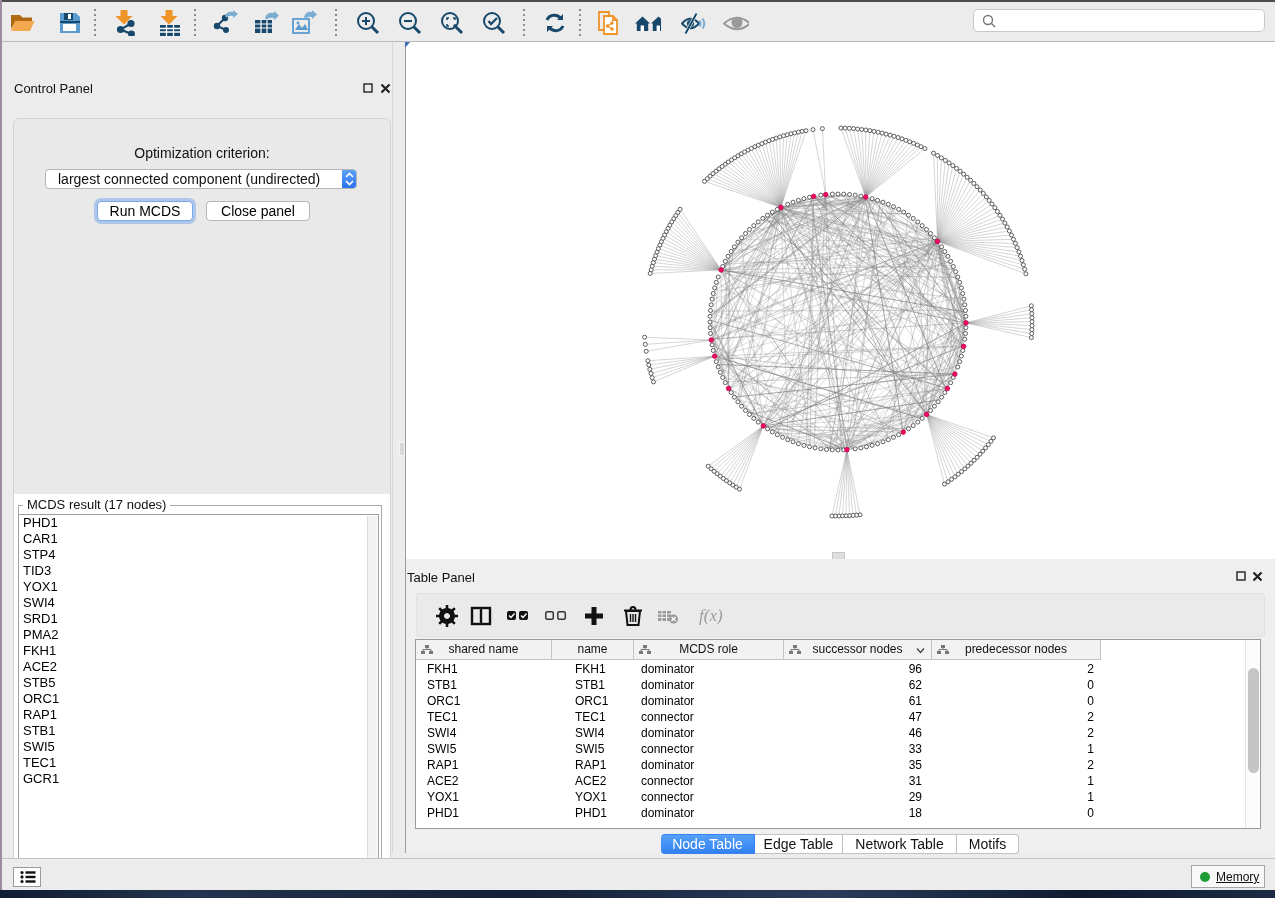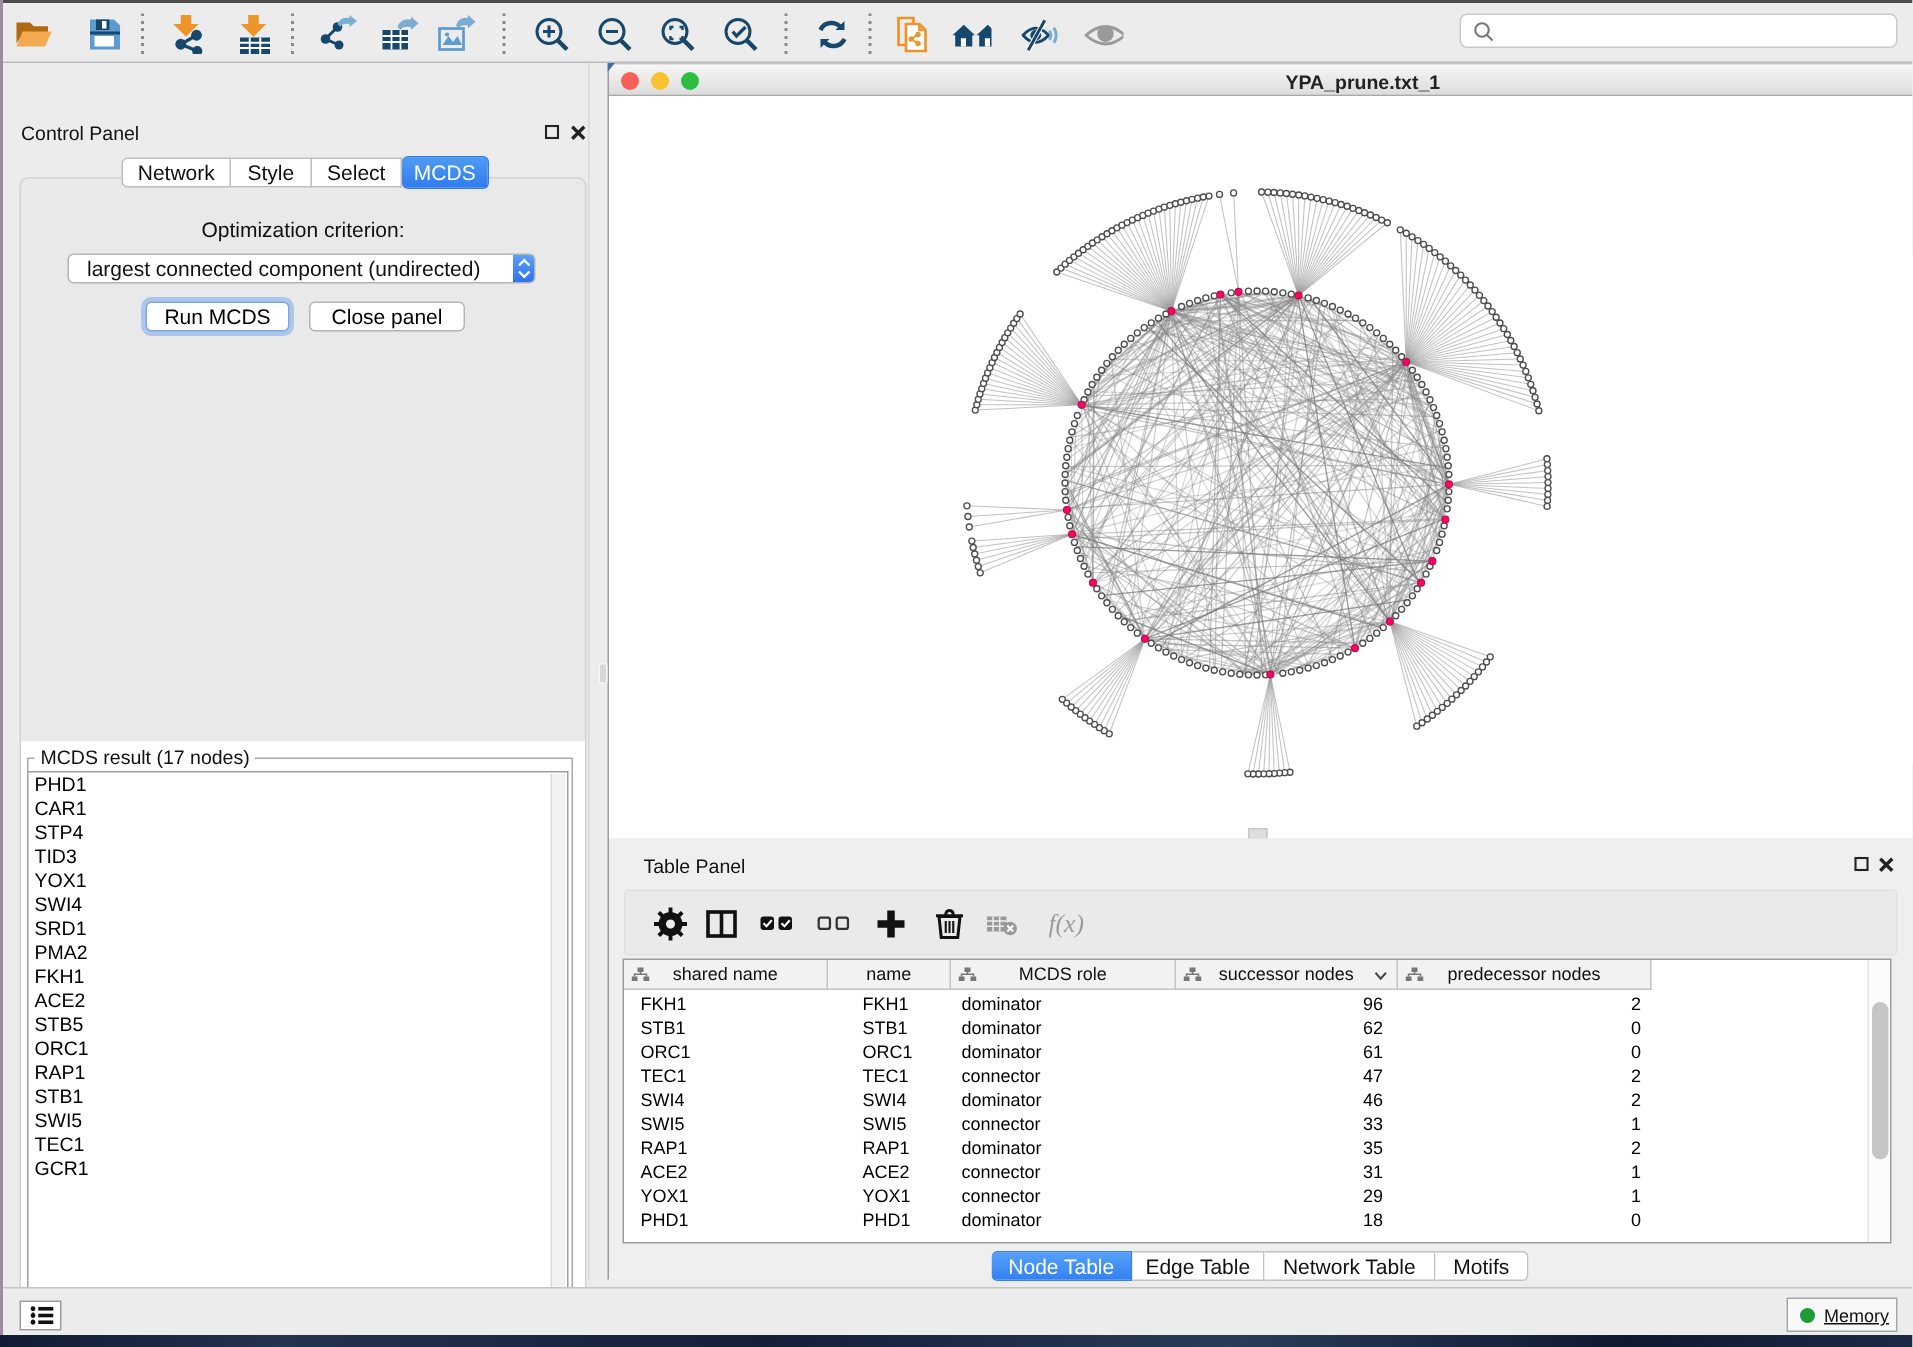--- a/index.html
+++ b/index.html
@@ -47,21 +47,21 @@
 #nettitle .txt { position:absolute; left:451px; top:4px; font-size:13px; font-weight:bold; color:#222; }
 .tl { position:absolute; top:5px; width:12px; height:12px; border-radius:50%; }
 #netcanvas { position:absolute; left:0; top:22px; width:869px; height:494px; background:#fff; }
 
 
 #hsplit { left:406px; top:552px; width:869px; height:7px; background:#fff; }
 #hgrip { position:absolute; left:426px; top:0px; width:13px; height:8px; background:#dedede; border:1px solid #c6c6c6; }
 
 
 #tpanel { left:406px; top:559px; width:869px; height:294px; background:#efefef; }
-#tp-title { position:absolute; left:23px; top:11px; font-size:13px; color:#111; }
+#tp-title { position:absolute; left:1px; top:11px; font-size:13px; color:#111; }
 #tp-toolbar { position:absolute; left:10px; top:34px; width:849px; height:44px; background:#eaeaea; border:1px solid #e0e0e0; border-radius:3px; }
 #tbl { position:absolute; left:9px; top:80px; width:846px; height:190px; background:#fff; border:1px solid #9a9a9a; }
 #thead { position:absolute; left:0; top:0; width:685px; height:20px; background:#f2f2f2; display:flex; font-size:12px; color:#111; border-bottom:1px solid #c4c4c4; }
 .th { border-right:1px solid #c4c4c4; height:20px; position:relative; text-align:center; line-height:19px; }
 .thicon { position:absolute; left:5px; top:4px; }
 #tbody { position:absolute; left:0; top:21px; width:844px; font-size:12px; color:#000; }
 .tr { height:16px; line-height:16px; position:relative; }
 .td { position:absolute; top:0; }
 #tscroll { position:absolute; right:0; top:0; width:15px; height:188px; background:#fcfcfc; border-left:1px solid #e4e4e4; }
 #tthumb { position:absolute; left:2px; top:28px; width:11px; height:105px; background:#c5c5c5; border-radius:6px; }
@@ -208,26 +208,20 @@
 <div class="abs" id="leftedge"></div>
 
 <div class="abs" id="cpanel">
   <div id="cp-title">Control Panel</div>
   <svg class="wicon" style="left:361px" width="10" height="10">
       <rect x="1" y="1" width="8" height="8" fill="none" stroke="#222" stroke-width="1.4"></rect>
     </svg>
   <svg class="wicon" style="left:378px" width="11" height="11">
       <path d="M1.5 1.5 L9.5 9.5 M9.5 1.5 L1.5 9.5" stroke="#222" stroke-width="2.2"></path>
     </svg>
-  <div id="cp-tabs">
-    <div class="cptab first" style="width:73px">Network</div>
-    <div class="cptab" style="width:54px">Style</div>
-    <div class="cptab" style="width:60px">Select</div>
-    <div class="cptab sel" style="width:58px">MCDS</div>
-  </div>
   <div id="cp-inner">
     <div id="optlabel">Optimization criterion:</div>
     <div id="dropdown">largest connected component (undirected)
       <div id="dd-btn">
         <svg width="15" height="20">
             <path d="M4 8 L7.5 4.5 L11 8" stroke="#fff" stroke-width="1.6" fill="none"></path>
             <path d="M4 12 L7.5 15.5 L11 12" stroke="#fff" stroke-width="1.6" fill="none"></path>
           </svg>
       </div>
     </div>
@@ -245,26 +239,20 @@
 </div>
 
 <div class="abs" id="vsplit">
     <div id="vgrip"></div>
   </div>
 
 <div class="abs" id="netpanel">
   <svg style="position:absolute;left:-1px;top:0;z-index:5" width="5" height="6">
       <path d="M0 0 L5 0 L0 6 Z" fill="#3b6fb5"></path>
     </svg>
-  <div id="nettitle">
-    <div class="tl" style="left:8px;background:#f6605a;"></div>
-    <div class="tl" style="left:28px;background:#fbc22f;"></div>
-    <div class="tl" style="left:48px;background:#2ebe3f;"></div>
-    <div class="txt">YPA_prune.txt_1</div>
-  </div>
   <div id="netcanvas"><svg width="869" height="494" viewBox="0 0 869 494">
         <g>
           <line x1="374.9" y1="143.4" x2="470.1" y2="135.8" stroke="#8a8a8a" stroke-opacity="0.47" stroke-width="0.8"></line>
           <line x1="374.9" y1="143.4" x2="557.3" y2="231.8" stroke="#8a8a8a" stroke-opacity="0.40" stroke-width="0.8"></line>
           <line x1="374.9" y1="143.4" x2="554.8" y2="222.0" stroke="#8a8a8a" stroke-opacity="0.33" stroke-width="0.8"></line>
           <line x1="374.9" y1="143.4" x2="442.1" y2="130.4" stroke="#8a8a8a" stroke-opacity="0.34" stroke-width="0.8"></line>
           <line x1="374.9" y1="143.4" x2="537.9" y2="329.8" stroke="#8a8a8a" stroke-opacity="0.35" stroke-width="0.8"></line>
           <line x1="374.9" y1="143.4" x2="559.9" y2="263.9" stroke="#8a8a8a" stroke-opacity="0.54" stroke-width="0.8"></line>
           <line x1="374.9" y1="143.4" x2="311.1" y2="300.0" stroke="#8a8a8a" stroke-opacity="0.54" stroke-width="0.8"></line>
           <line x1="374.9" y1="143.4" x2="531.3" y2="338.8" stroke="#8a8a8a" stroke-opacity="0.39" stroke-width="0.8"></line>

